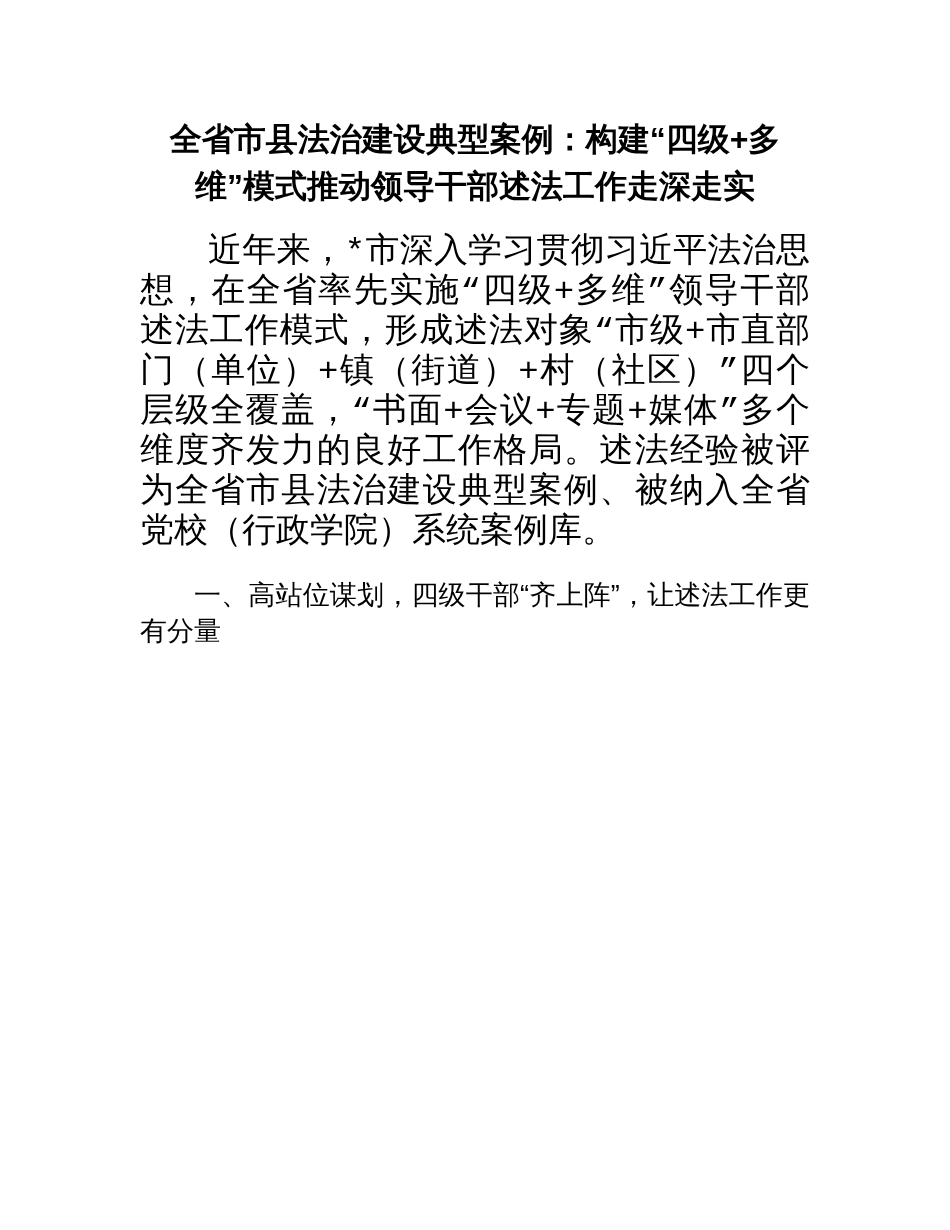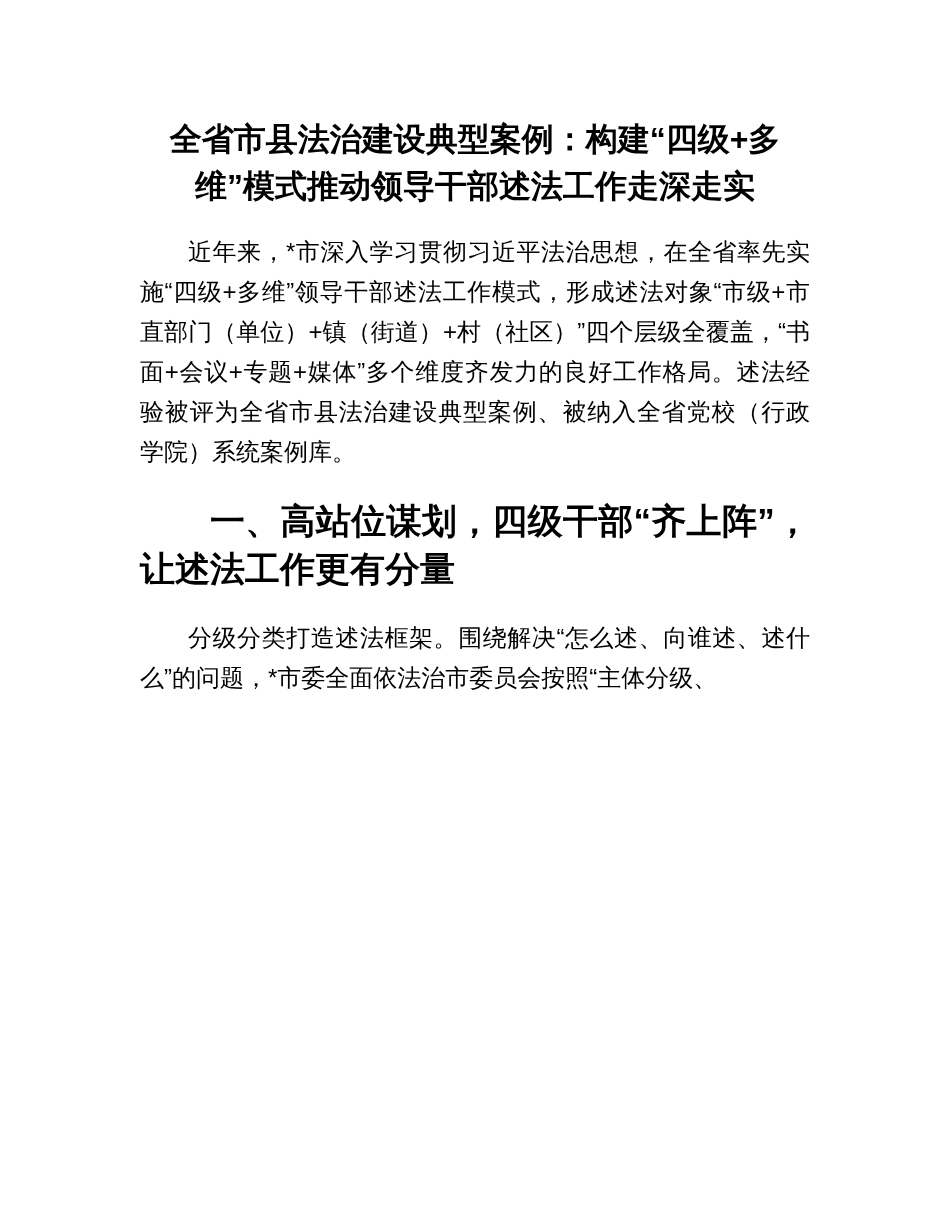--- a/index.html
+++ b/index.html
@@ -23,43 +23,43 @@
     margin-top: 12px;
   }
   .doc-title {
     font-size: 32px;
     font-weight: 700;
     line-height: 47px;
     text-align: center;
     margin: 0 0 22px 0;
   }
   .para {
-    font-size: 24px;
+    font-size: 34px;
     font-weight: 400;
     line-height: 40px;
     text-align: justify;
     text-indent: 2em;
     margin: 0 0 25px 0;
     word-break: break-all;
+    font-family: Liberation Mono, monospace;
   }
   .section-heading {
-    font-size: 35px;
-    font-weight: 700;
-    line-height: 48px;
+    font-size: 27px;
+    font-weight: 400;
+    line-height: 36px;
     text-align: justify;
     text-indent: 2em;
     margin: 0 0 25px 0;
     word-break: break-all;
   }
 </style>
 </head>
 <body>
 
 <div class="page">
   <h1 class="doc-title">全省市县法治建设典型案例：构建“四级+多维”模式推动领导干部述法工作走深走实</h1>
 
   <p class="para">近年来，*市深入学习贯彻习近平法治思想，在全省率先实施“四级+多维”领导干部述法工作模式，形成述法对象“市级+市直部门（单位）+镇（街道）+村（社区）”四个层级全覆盖，“书面+会议+专题+媒体”多个维度齐发力的良好工作格局。述法经验被评为全省市县法治建设典型案例、被纳入全省党校（行政学院）系统案例库。</p>
 
   <p class="section-heading">一、高站位谋划，四级干部“齐上阵”，让述法工作更有分量</p>
 
 
-  <p class="para">分级分类打造述法框架。围绕解决“怎么述、向谁述、述什么”的问题，*市委全面依法治市委员会按照“主体分级、</p>
 </div>
 
 </body></html>

